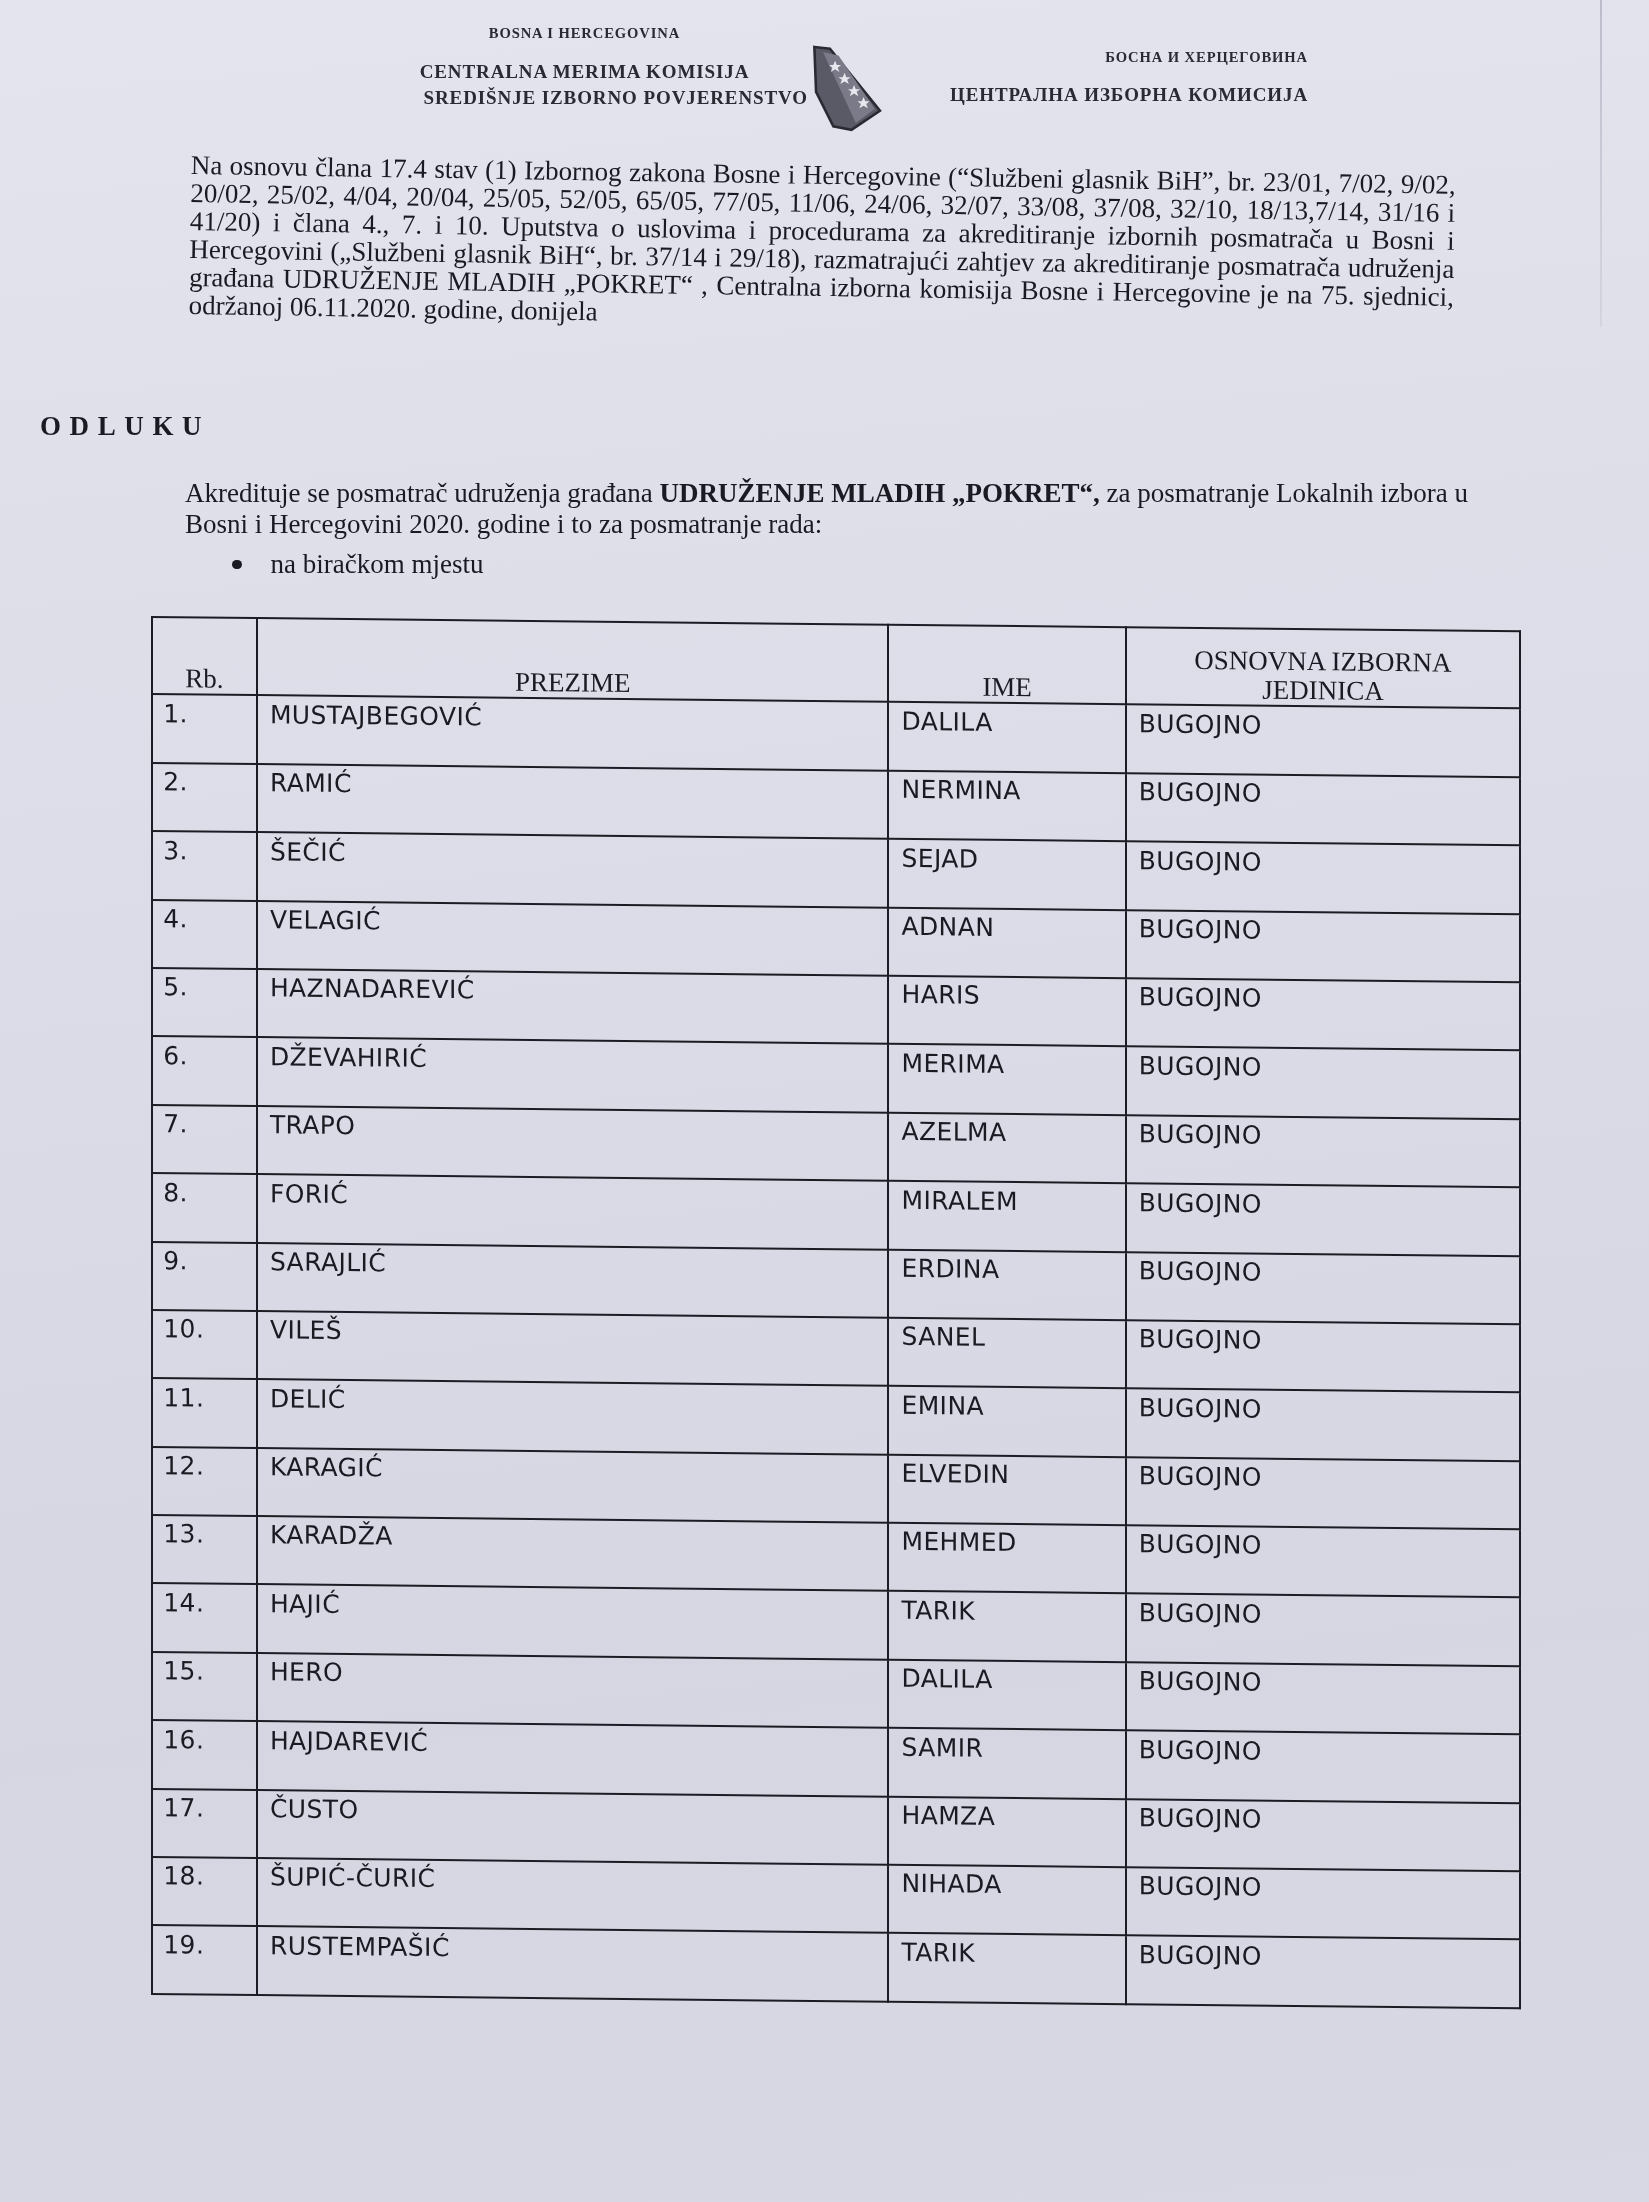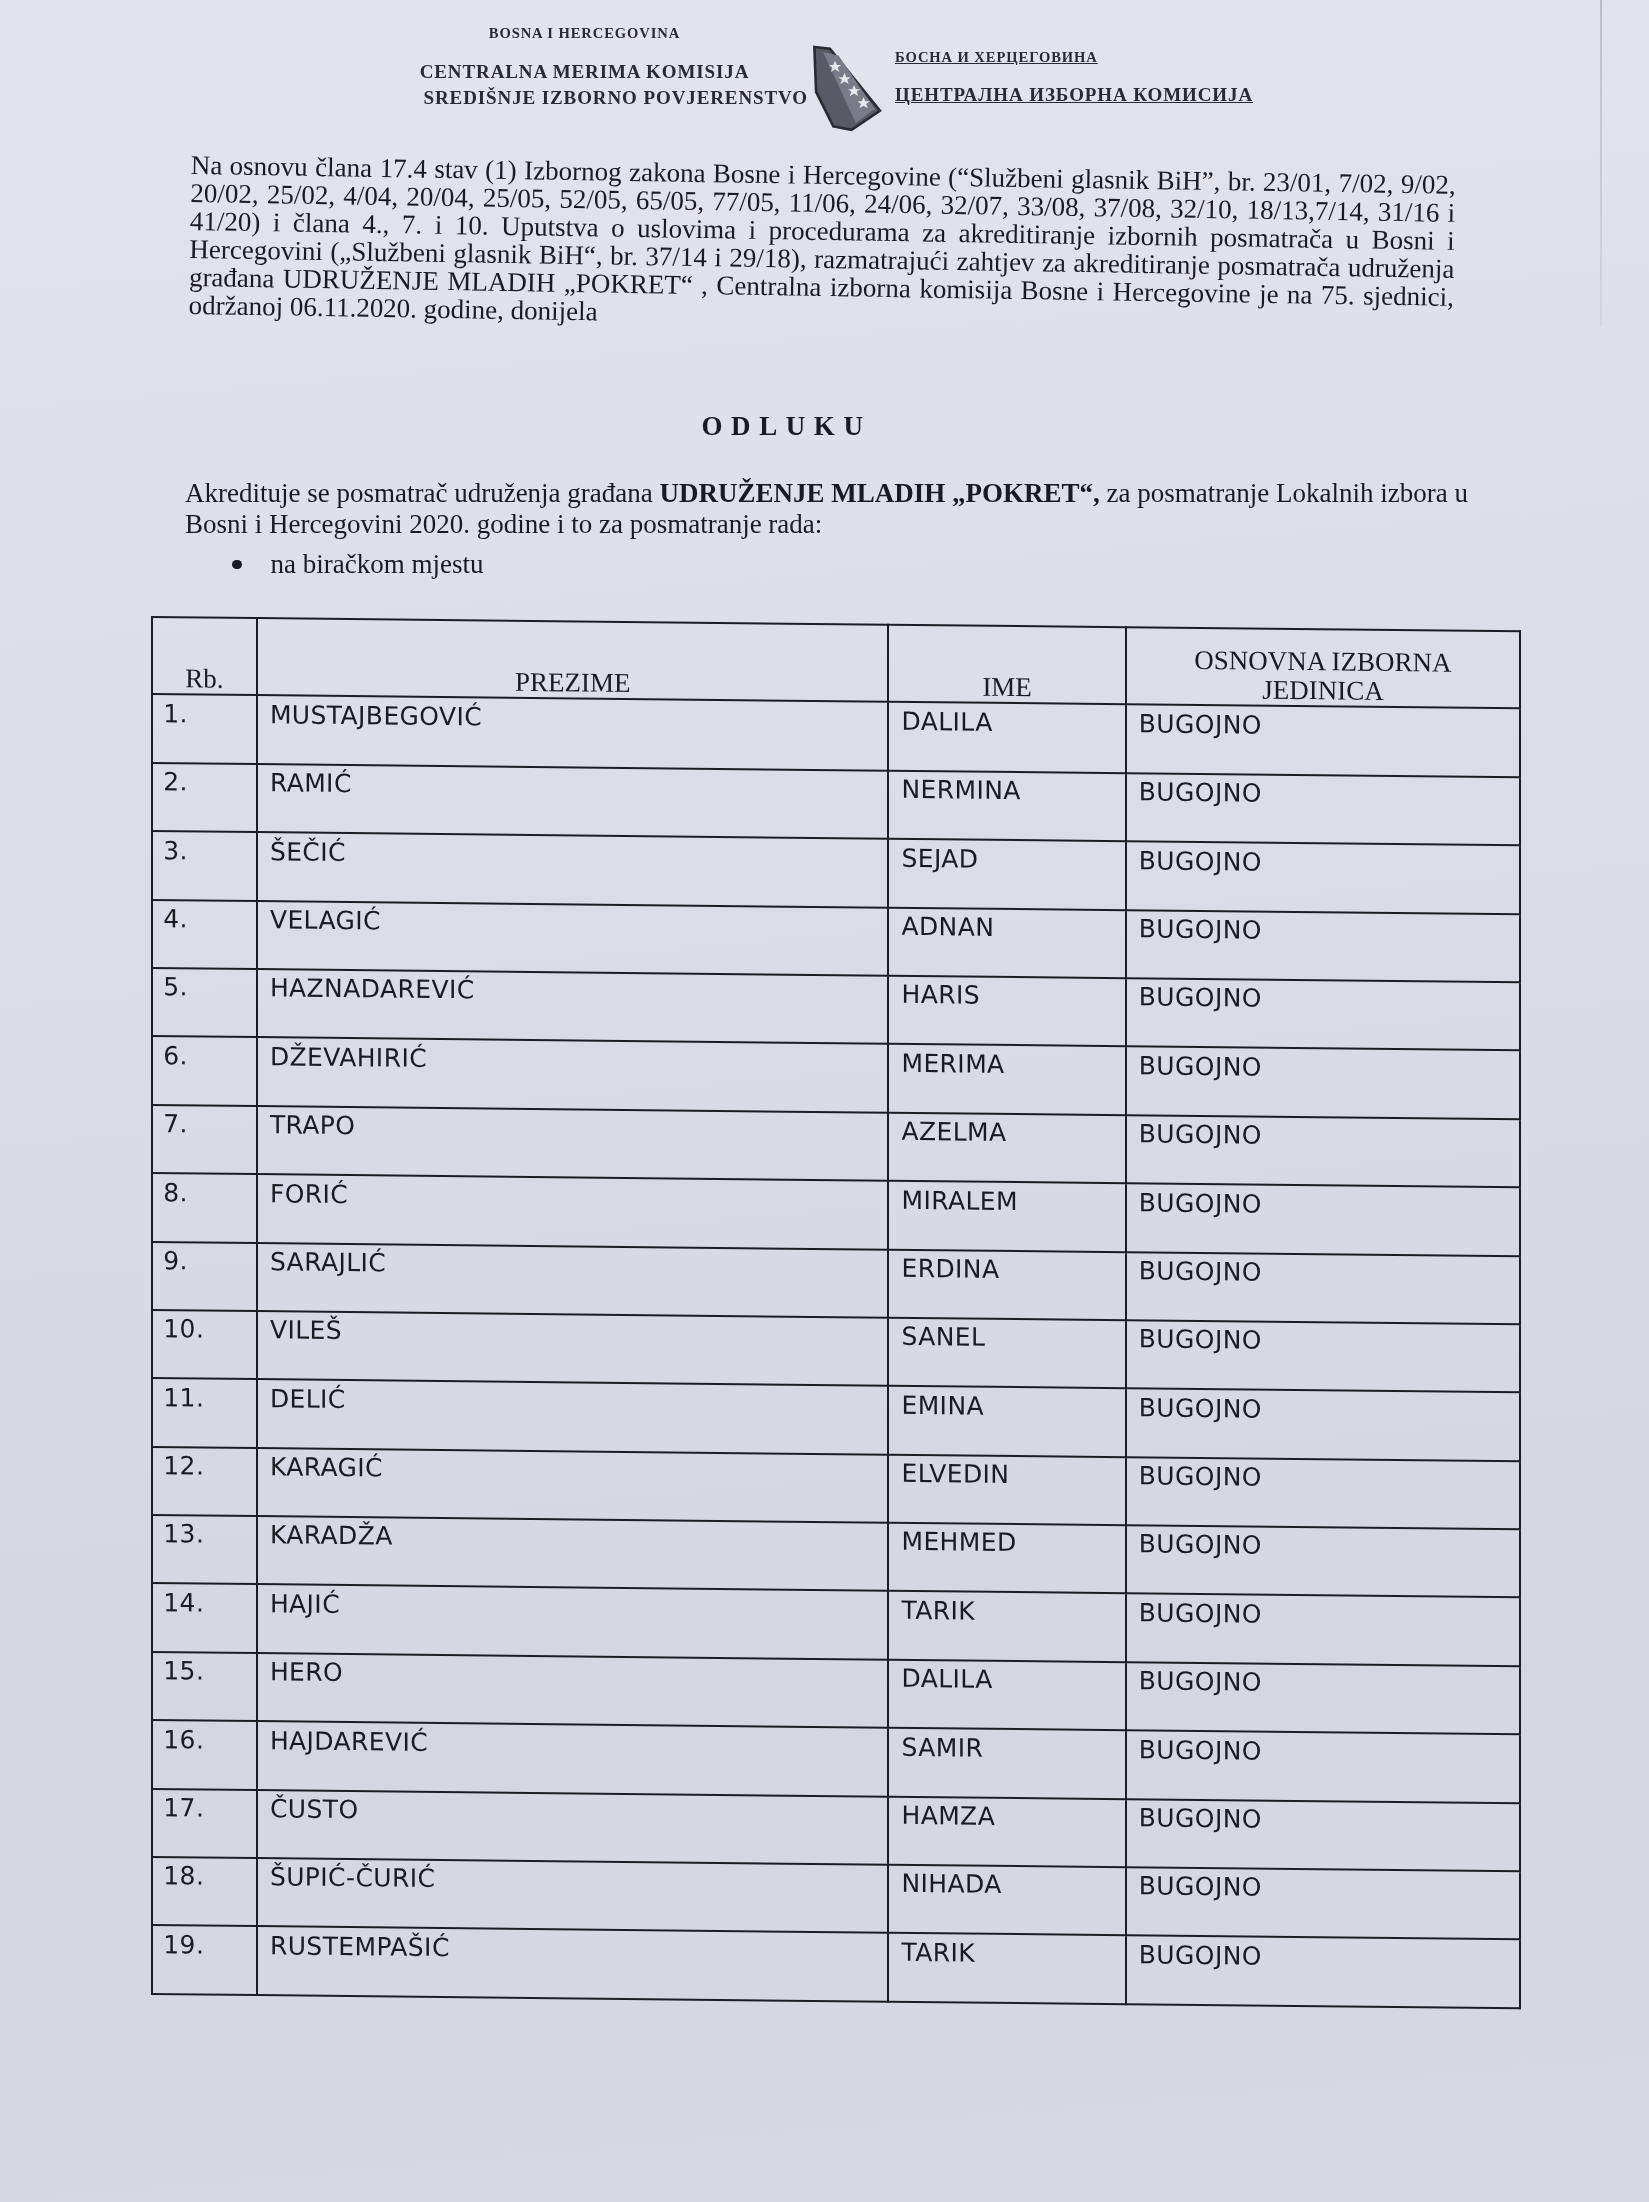--- a/index.html
+++ b/index.html
@@ -49,22 +49,21 @@
       text-align: center;
     }
     .lh-left .l1 { font-size: 14.6px; line-height: 19px; margin-bottom: 17px; }
     .lh-left .l2 { font-size: 19px; line-height: 24px; }
     .lh-left .l3 { font-size: 19px; line-height: 27.5px; text-align: right; }
     .lh-right {
       position: absolute;
       left: 895px;
       top: 24px;
       width: 413px;
-      text-align: left;
-      text-decoration: underline;
+      text-align: right;
     }
     .lh-right .r1 { font-size: 14.6px; line-height: 19px; margin-bottom: 15.5px; }
     .lh-right .r2 { font-size: 19px; line-height: 24px; }
     .coat {
       position: absolute;
       left: 804px;
       top: 15.5px;
       width: 82px;
       height: 95px;
     }
@@ -78,25 +77,24 @@
       line-height: 28px;
       text-align: justify;
       transform: rotate(0.9deg);
       transform-origin: left top;
     }
     .title {
       position: absolute;
       left: 0;
       width: 1521px;
       top: 411px;
-      text-align: center;
       font-size: 27px;
       font-weight: bold;
       letter-spacing: 8.6px;
-      padding-left: 52px;
+      padding-left: 40px;
       box-sizing: border-box;
     }
     .decision {
       position: absolute;
       left: 185px;
       top: 478px;
       width: 1291px;
       font-size: 27px;
       line-height: 31px;
     }

